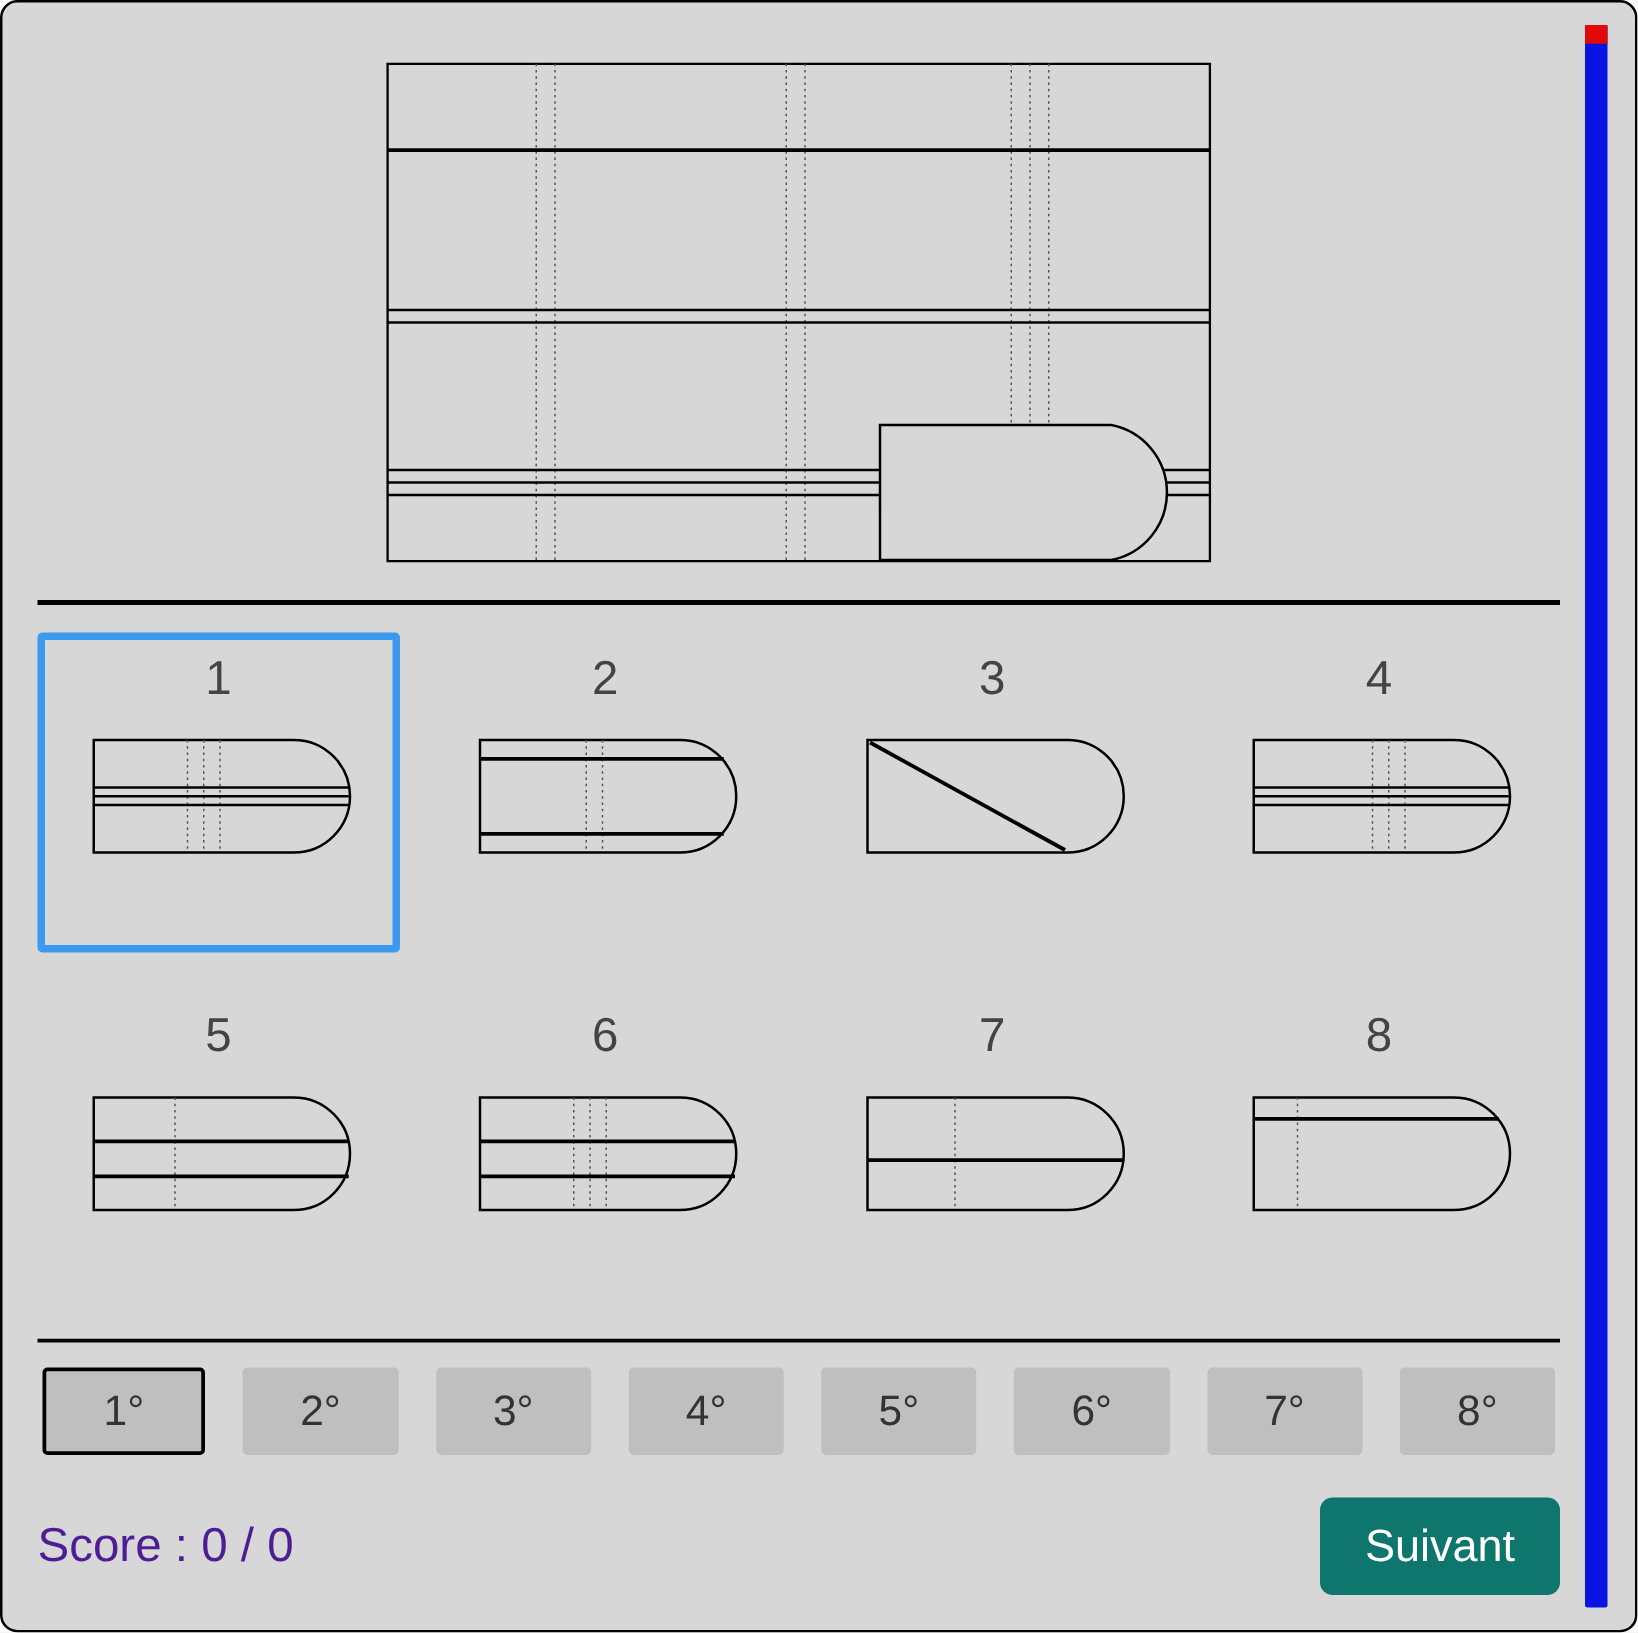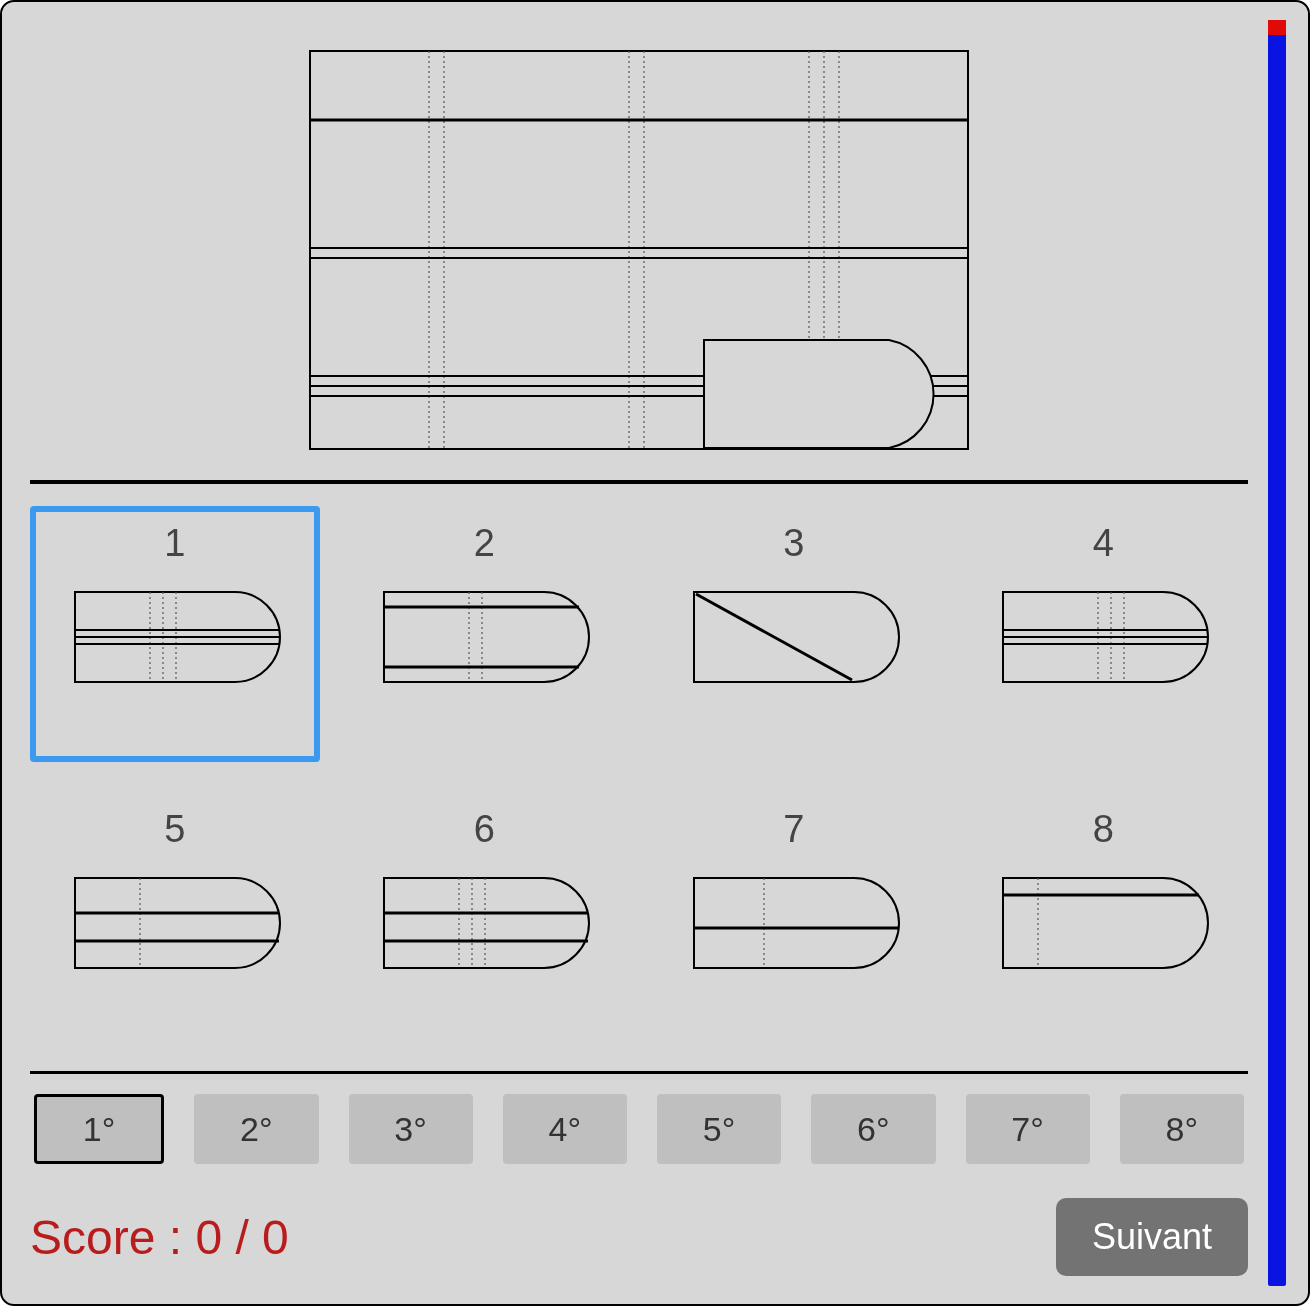--- a/index.html
+++ b/index.html
@@ -65,23 +65,23 @@
     cursor:pointer;
   }
   .order-slot.current{
     background:#bfbfbf;
     border:3px solid #000;
   }
   .footer{
     display:flex;align-items:center;justify-content:space-between;
     margin-top:34px;
   }
-  .score{font-size:48px;color:#b91c1c}
+  .score{font-size:38px;color:#4c1d95}
   .next-btn{
-    background:#737373;color:#fff;
+    background:#0f766e;color:#fff;
     font-size:36px;
     padding:18px 36px;
     border:none;border-radius:10px;
     cursor:pointer;
   }
   
   .tile-outline{fill:none;stroke:#000;stroke-width:2}
   .hline{stroke:#000;stroke-width:2}
   .hline-thick{stroke:#000;stroke-width:3}
   .dashv{stroke:#555;stroke-width:1.2;stroke-dasharray:2 3}

